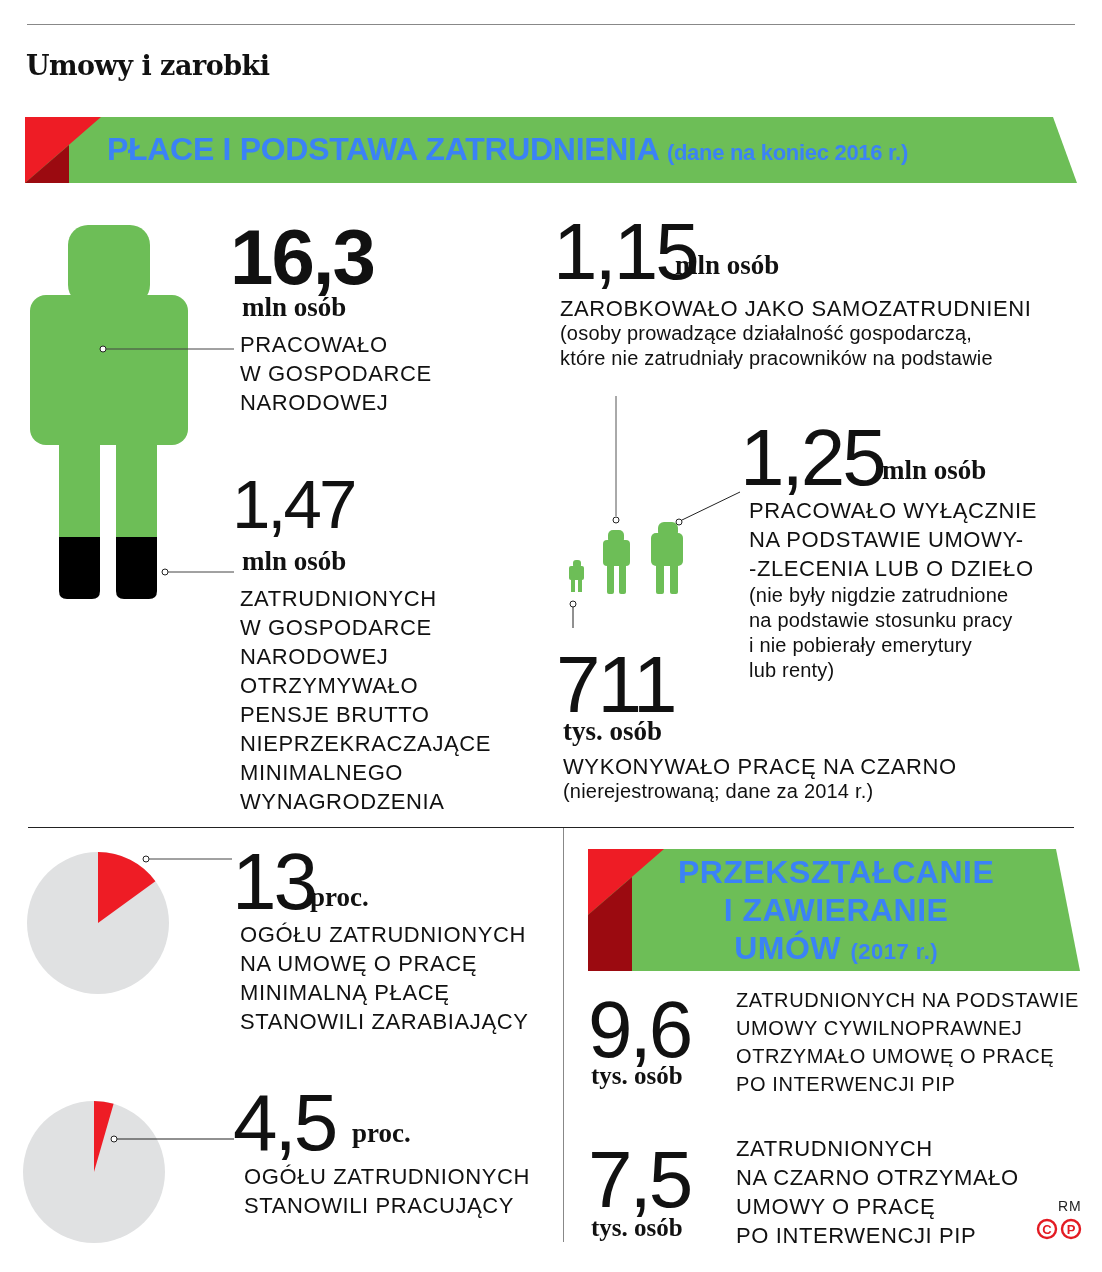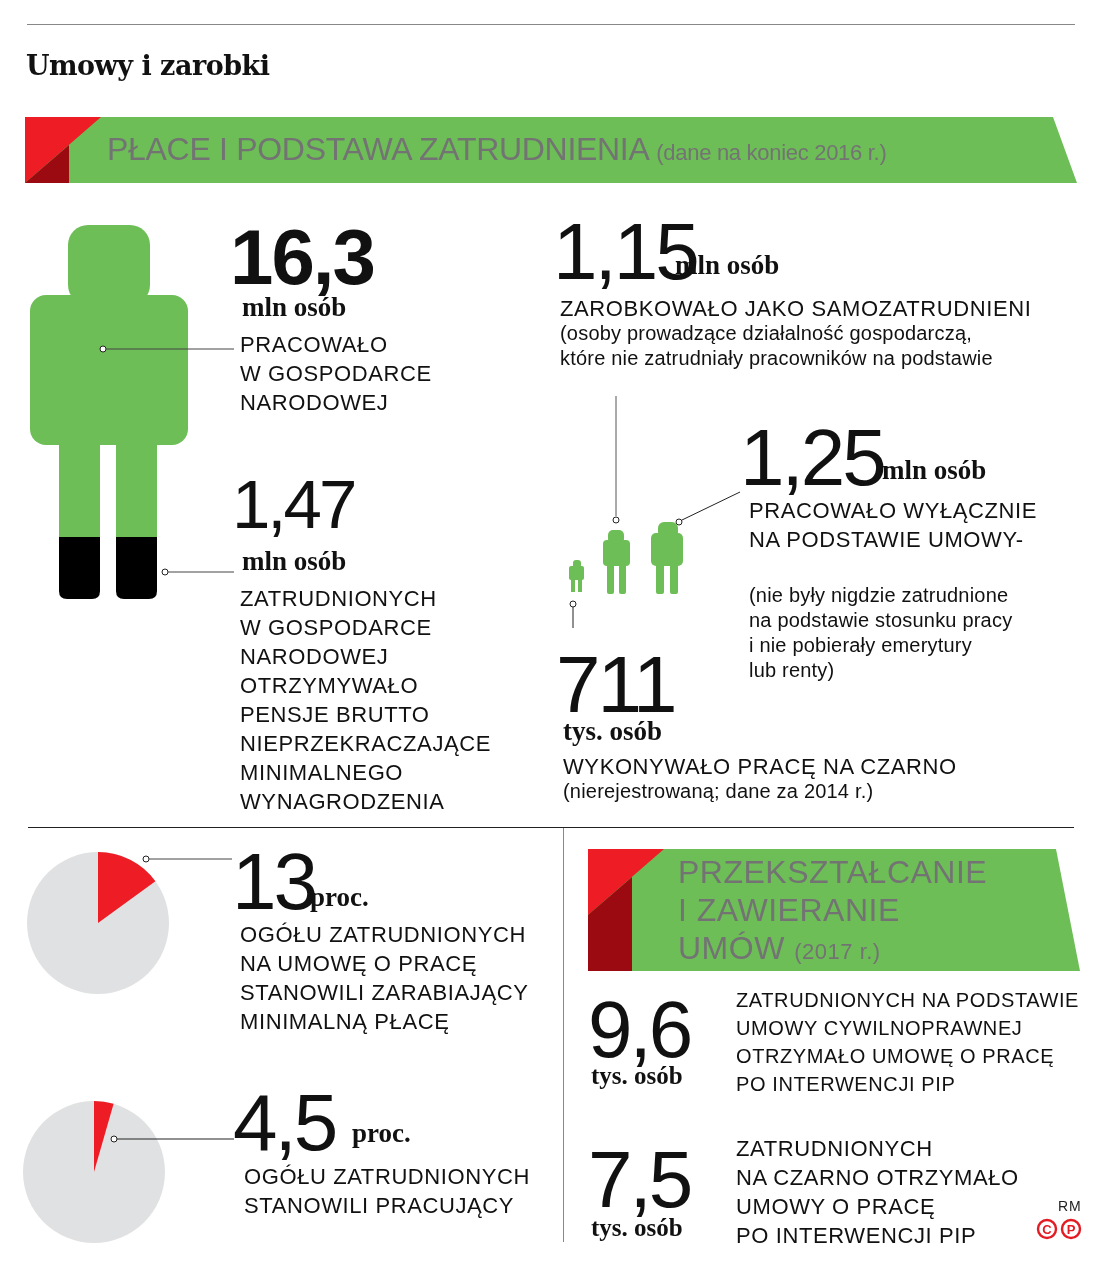--- a/index.html
+++ b/index.html
@@ -6,21 +6,21 @@
   html, body { width: 1102px; height: 1272px; background: #ffffff; overflow: hidden; }
   body { position: relative; font-family: "DejaVu Sans", sans-serif; color: #111; }
   .abs { position: absolute; }
 
   .top-rule { left: 27px; top: 24px; width: 1048px; height: 1px; background: #888; }
   .main-title { left: 26px; top: 50px; font-family: "DejaVu Serif", serif; font-weight: bold; font-size: 27px; letter-spacing: -0.5px; color: #111; }
 
   
   .banner { position: absolute; }
   .banner svg { position: absolute; left: 0; top: 0; }
-  .banner-text { position: absolute; color: #737373; font-family: "Liberation Sans", sans-serif; font-weight: normal; white-space: nowrap; }
+  .banner-text { position: absolute; color: #3b82f6; font-family: "Liberation Sans", sans-serif; font-weight: bold; white-space: nowrap; text-align: center; }
   .banner-text .sub { font-size: 22px; }
 
   .big-num { position: absolute; font-family: "Liberation Sans", sans-serif; line-height: 1; color: #111; white-space: nowrap; letter-spacing: -3px; }
   .big-num.heavy { font-weight: bold; letter-spacing: -2px; }
   .unit { position: absolute; font-family: Liberation Serif, serif; font-weight: bold; font-size: 27px; color: #111; white-space: nowrap; }
   .desc { position: absolute; font-family: "Liberation Sans", sans-serif; font-size: 22px; line-height: 29px; color: #111; letter-spacing: 0.6px; white-space: nowrap; }
   .desc .line { display: block; }
   .note { position: absolute; font-family: "Liberation Sans", sans-serif; font-size: 20px; line-height: 25px; color: #111; letter-spacing: 0.2px; white-space: nowrap; }
   .note .line { display: block; }
 
@@ -125,20 +125,21 @@
     <rect x="96" y="166" width="8" height="32" rx="2"></rect>
     <rect x="110" y="166" width="8" height="32" rx="2"></rect>
   </g>
 </svg>
 
 <div class="big-num" style="left:740px; top:418px; font-size:80px;">1,25</div>
 <div class="unit" style="left:882px; top:455px;">mln osób</div>
 <div class="desc" style="left:749px; top:496px;">
   <span class="line">PRACOWAŁO WYŁĄCZNIE</span>
   <span class="line">NA PODSTAWIE UMOWY-</span>
+  <span class="line">-ZLECENIA LUB O DZIEŁO</span>
 </div>
 <div class="note" style="left:749px; top:583px;">
   <span class="line">(nie były nigdzie zatrudnione</span>
   <span class="line">na podstawie stosunku pracy</span>
   <span class="line">i nie pobierały emerytury</span>
   <span class="line">lub renty)</span>
 </div>
 
 <div class="big-num" style="left:556px; top:645px; font-size:80px;">711</div>
 <div class="unit" style="left:563px; top:716px;">tys. osób</div>
@@ -154,22 +155,22 @@
 </svg>
 <svg class="abs" style="left:140px; top:851px;" width="94" height="16">
   <circle cx="6" cy="8" r="3" fill="#fff" stroke="#222" stroke-width="1"></circle>
   <line x1="9" y1="8" x2="92" y2="8" stroke="#444" stroke-width="1"></line>
 </svg>
 <div class="big-num" style="left:232px; top:842px; font-size:80px;">13</div>
 <div class="unit" style="left:310px; top:882px;">proc.</div>
 <div class="desc" style="left:240px; top:920px;">
   <span class="line">OGÓŁU ZATRUDNIONYCH</span>
   <span class="line">NA UMOWĘ O PRACĘ</span>
+  <span class="line">MINIMALNĄ PŁACĘ</span>
   <span class="line">STANOWILI ZARABIAJĄCY</span>
-  <span class="line">MINIMALNĄ PŁACĘ</span>
 </div>
 
 <svg class="abs" style="left:23px; top:1101px;" width="145" height="145">
   <circle cx="71" cy="71" r="71" fill="#e0e1e2"></circle>
   <path d="M71,71 L71,0 A71,71 0 0 1 90.6,2.8 Z" fill="#ee1c25"></path>
 </svg>
 <svg class="abs" style="left:108px; top:1131px;" width="128" height="16">
   <circle cx="6" cy="8" r="3" fill="#fff" stroke="#222" stroke-width="1"></circle>
   <line x1="9" y1="8" x2="126" y2="8" stroke="#222" stroke-width="1"></line>
 </svg>

